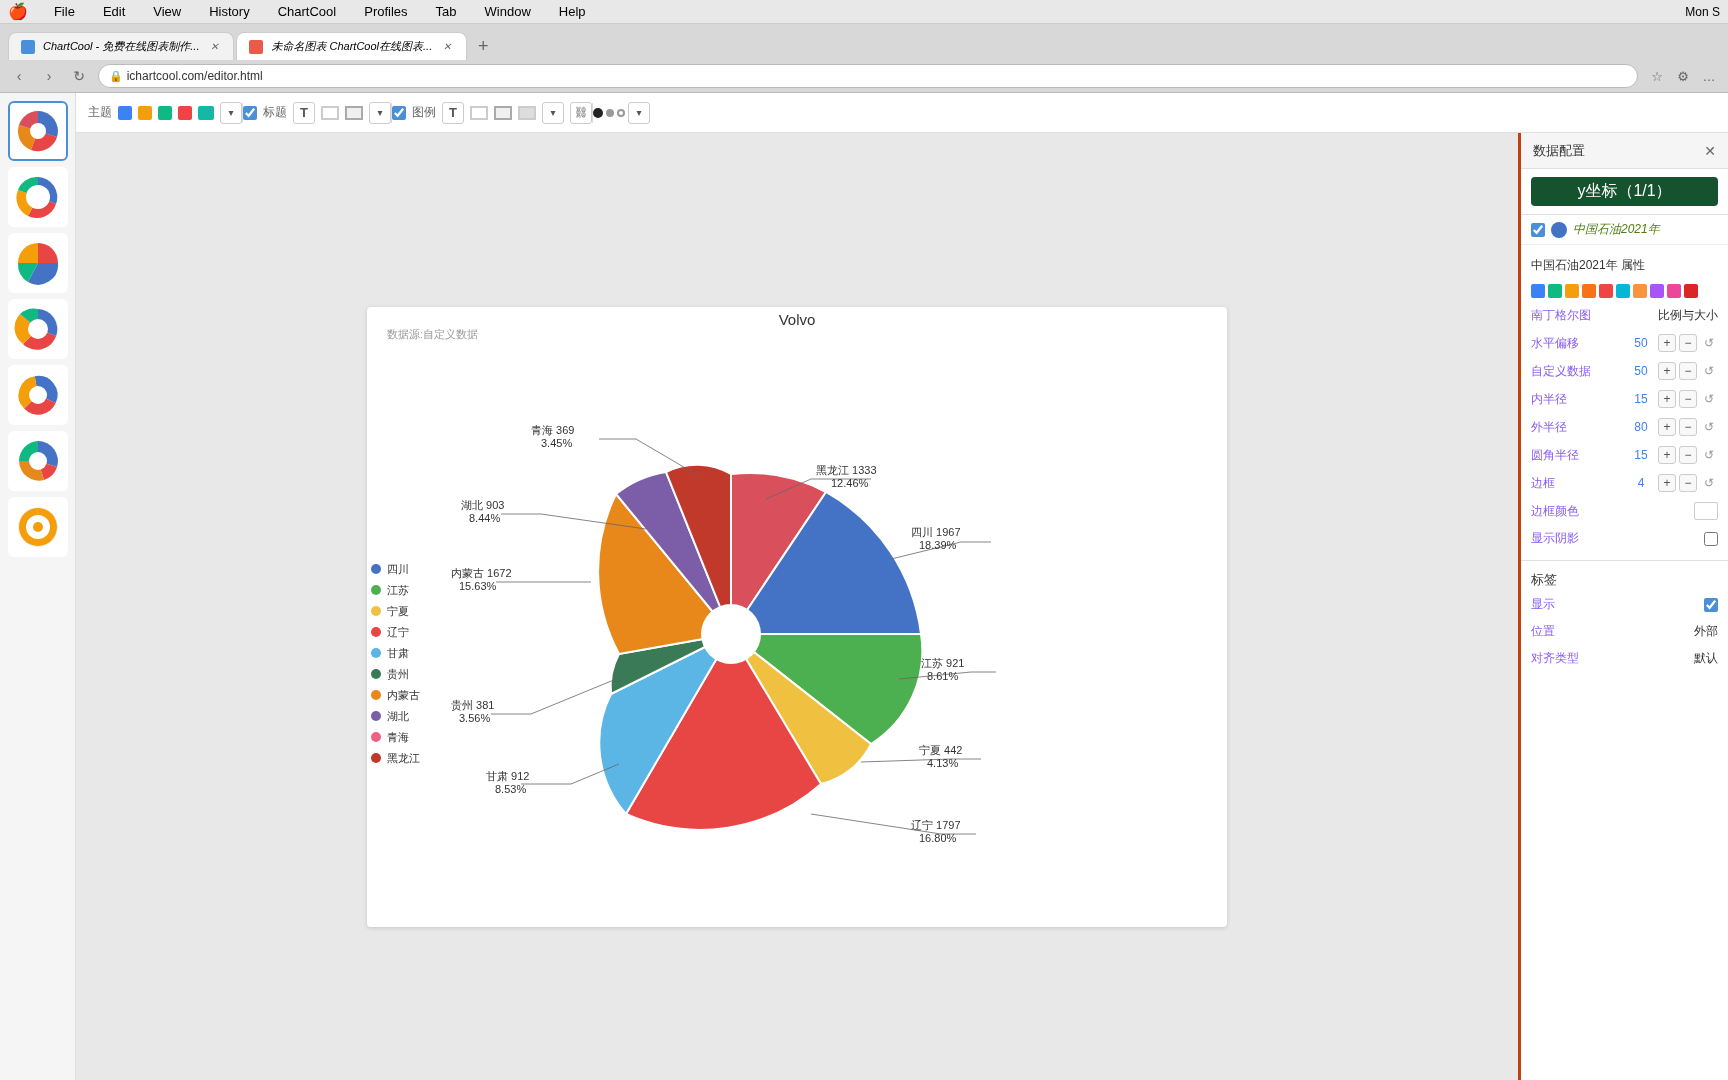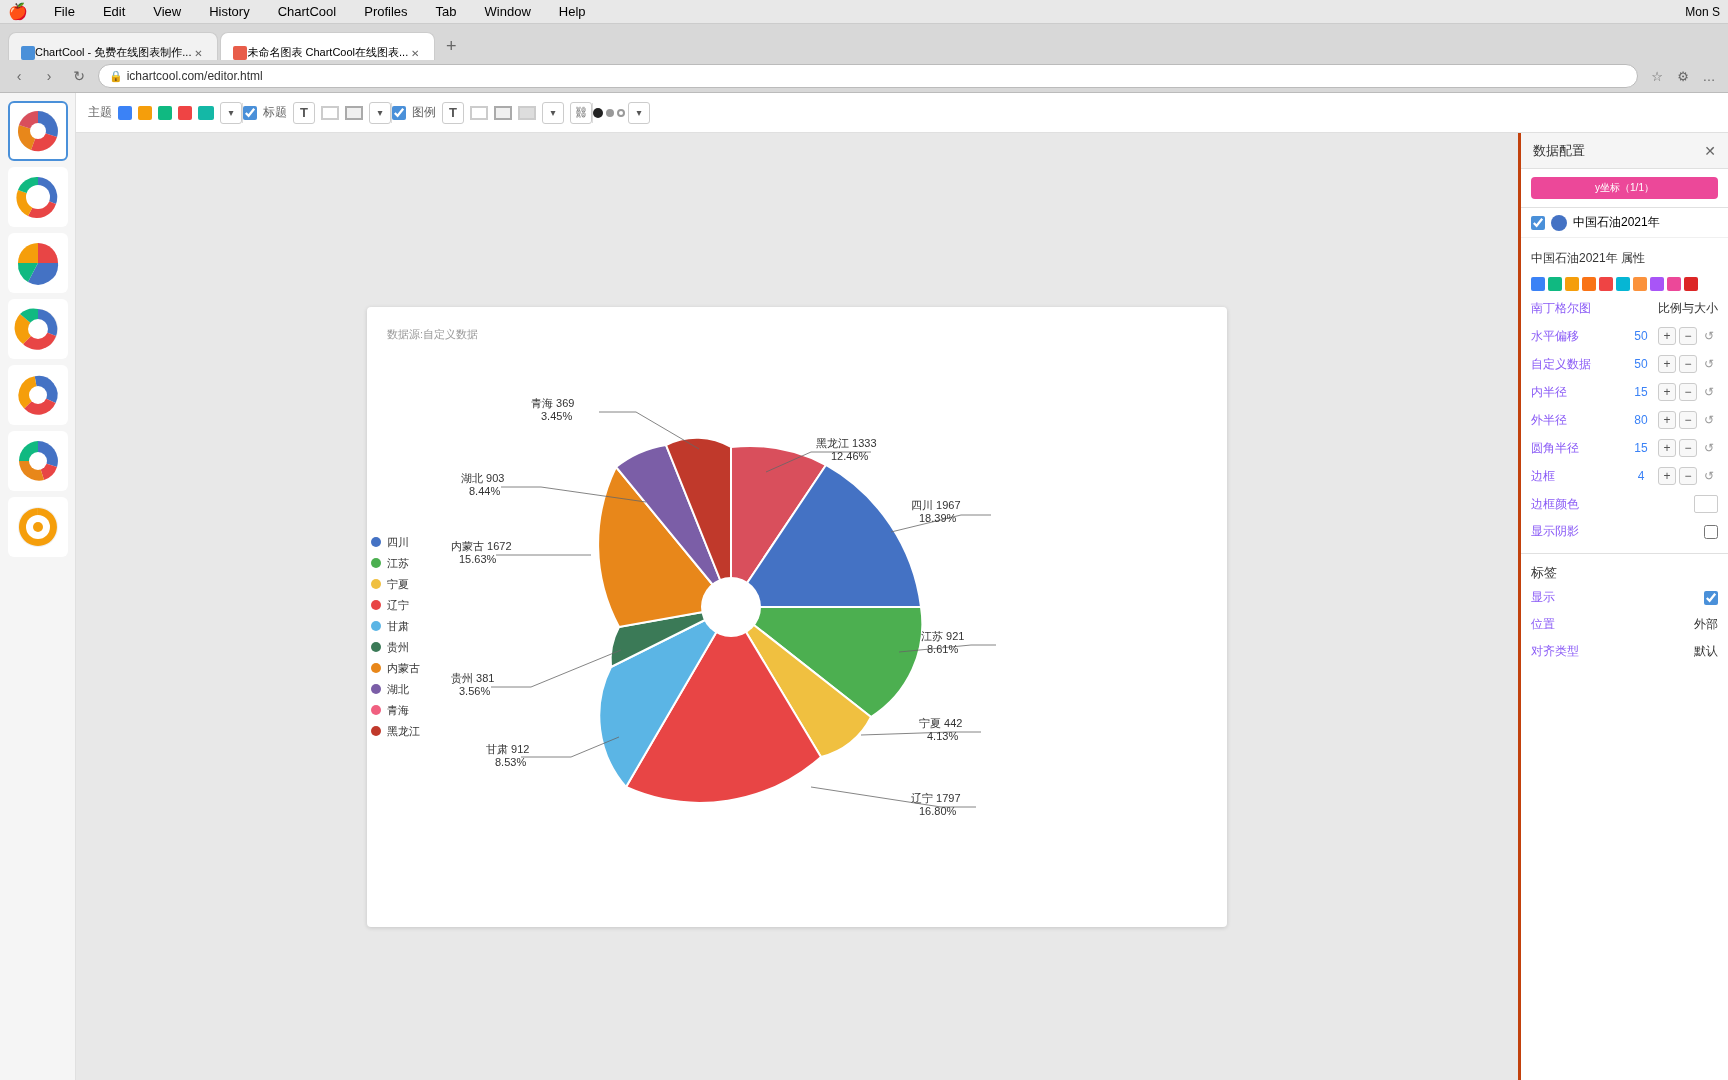--- a/index.html
+++ b/index.html
@@ -32,28 +32,29 @@
       align-items: flex-end;
       padding: 0 8px;
       gap: 2px;
     }
     .tab {
       height: 28px;
       background: #f2f2f2;
       border-radius: 8px 8px 0 0;
       padding: 0 12px;
       display: flex;
-      align-items: flex-end;
-      gap: 0;
+      align-items: center;
+      gap: 8px;
       font-size: 12px;
       min-width: 200px;
       max-width: 240px;
       border: 1px solid #ccc;
       border-bottom: none;
       cursor: pointer;
+      font-style: italic;
     }
     .tab.active { background: #fff; }
     .tab-favicon { width: 14px; height: 14px; border-radius: 2px; }
     .tab-title { flex: 1; overflow: hidden; text-overflow: ellipsis; white-space: nowrap; font-size: 11px; }
     .tab-close { width: 14px; height: 14px; border-radius: 50%; display: flex; align-items: center; justify-content: center; font-size: 10px; color: #666; }
     .tab-new { width: 28px; height: 28px; display: flex; align-items: center; justify-content: center; font-size: 18px; color: #666; cursor: pointer; }
 
     .address-bar {
       height: 32px;
       background: #d8d8d8;
@@ -247,37 +248,37 @@
       margin-left: auto;
       font-size: 14px;
       cursor: pointer;
       color: #666;
     }
     .y-axis-section {
       padding: 8px 10px;
       border-bottom: 1px solid #e0e0e0;
     }
     .y-axis-bar {
-      background: #ec4899;
+      background: #14532d;
       color: #fff;
       border-radius: 4px;
       padding: 4px 8px;
-      font-size: 10px;
+      font-size: 16px;
       text-align: center;
     }
     .series-item {
       display: flex;
       align-items: center;
       gap: 6px;
       padding: 6px 10px;
       border-bottom: 1px solid #f0f0f0;
     }
     .series-checkbox { width: 14px; height: 14px; accent-color: #4a90d9; }
     .series-color-icon { width: 16px; height: 16px; border-radius: 50%; }
-    .series-name { font-size: 12px; color: #000000; }
+    .series-name { font-size: 12px; color: #4d7c0f; font-style: italic; }
 
     .props-section {
       padding: 8px 0;
       border-bottom: 1px solid #e0e0e0;
     }
     .props-section-title {
       padding: 4px 10px 6px;
       font-size: 12px;
       font-weight: 500;
       color: #333;
@@ -491,20 +492,21 @@
         <div class="legend-dot" style="background:#999; width:8px; height:8px;"></div>
         <div class="legend-dot" style="background:#fff; border:2px solid #999; width:8px; height:8px;"></div>
         <div class="tb-icon-btn" style="font-size:10px;">▾</div>
       </div>
     </div>
 
     <div class="canvas-area">
       <div class="canvas-inner">
         <div class="chart-canvas">
           <span class="data-source">数据源:自定义数据</span>
+          <div class="chart-title">Volvo</div>
 
           <div class="chart-content">
 
             <div class="legend-panel">
               <div class="legend-item">
                 <div class="legend-color" style="background:#4472c4;"></div>
                 <span>四川</span>
               </div>
               <div class="legend-item">
                 <div class="legend-color" style="background:#4caf50;"></div>

